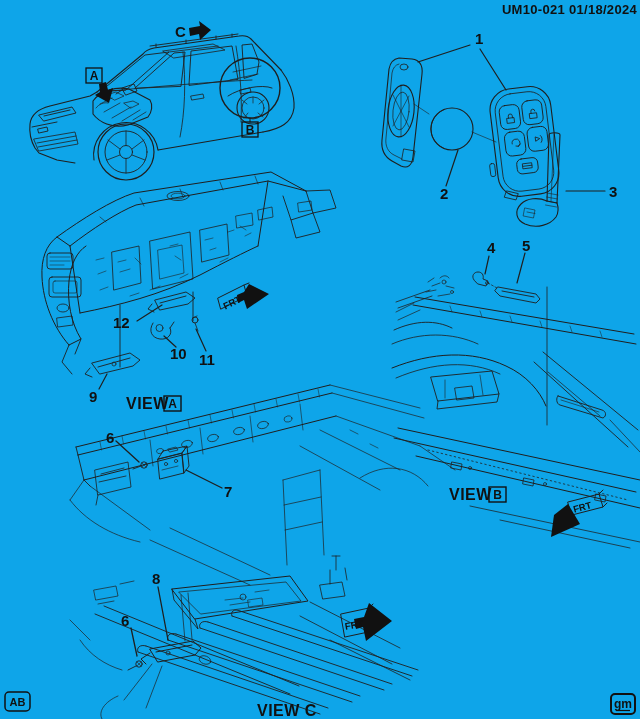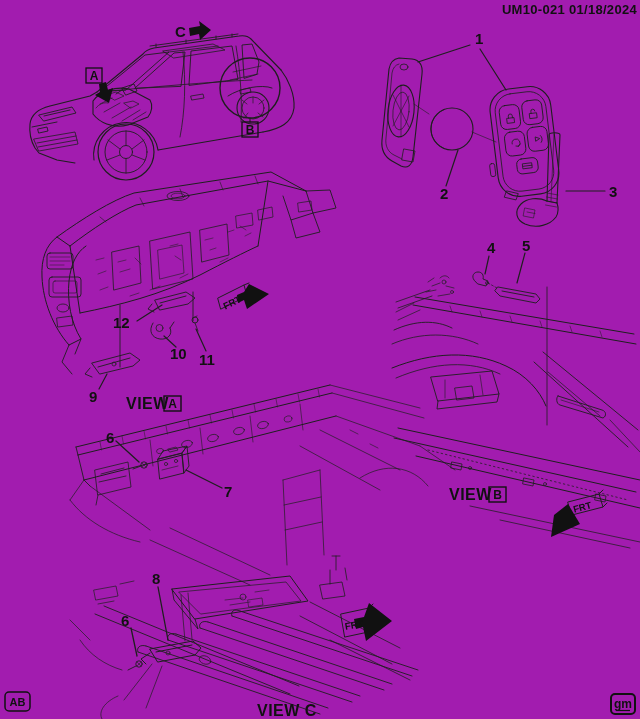--- a/index.html
+++ b/index.html
@@ -1,17 +1,17 @@
 <!DOCTYPE html>
 <html><head>
 <meta charset="utf-8">
 <style>
   html,body{margin:0;padding:0;background:#fff;}
   .page{
-    position:relative;width:640px;height:719px;background:#a21caf;
+    position:relative;width:640px;height:719px;background:#0ea5e9;
     font-family:"Liberation Sans", sans-serif;overflow:hidden;
   }
   svg{display:block;}
   text{font-family:"Liberation Sans", sans-serif;fill:#111;stroke:none;}
   .hdr{font-size:13px;font-weight:600;letter-spacing:.3px;text-anchor:end;}
   .callout{font-size:15px;font-weight:600;}
   .viewlbl{font-size:16px;font-weight:600;letter-spacing:.5px;}
   .boxletter{font-size:12px;font-weight:700;text-anchor:middle;}
   .marker{font-size:15px;font-weight:700;}
   .frt{font-size:9.5px;font-weight:700;}

